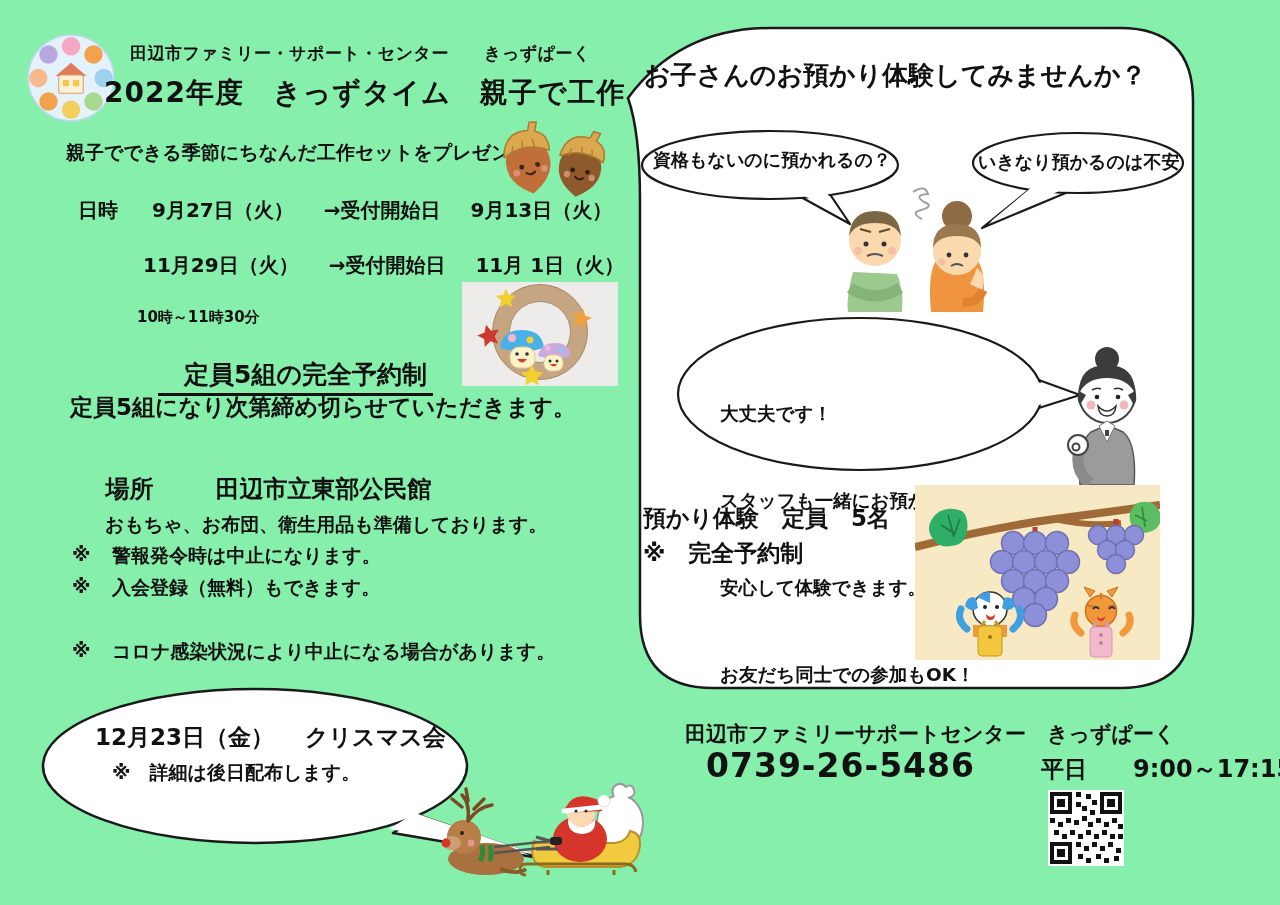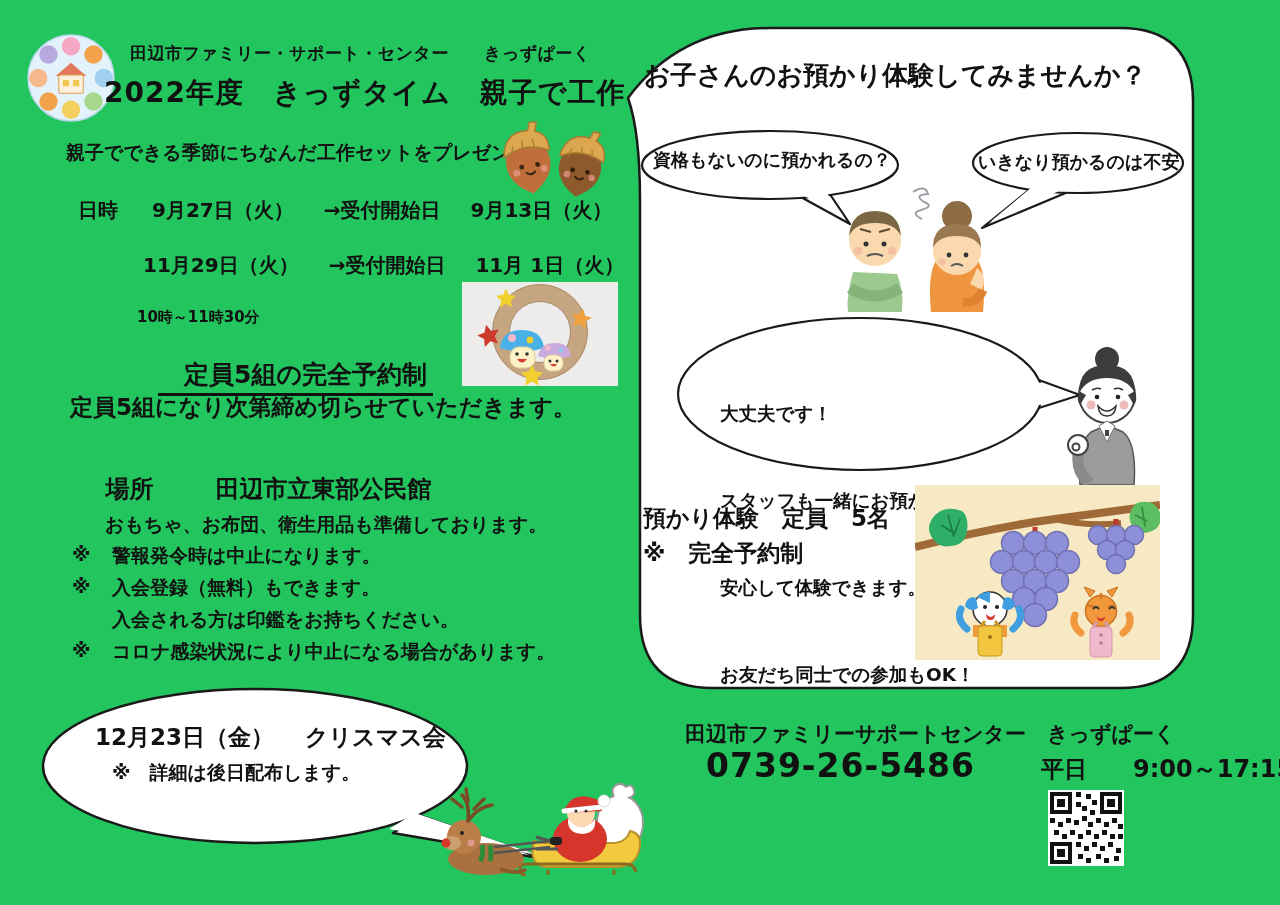--- a/index.html
+++ b/index.html
@@ -1,16 +1,16 @@
 <!DOCTYPE html>
 <html><head>
 <meta charset="utf-8">
 <style>
   html,body{margin:0;padding:0;background:#fff;}
-  .page{position:relative;width:1280px;height:905px;background:#22c55e;overflow:hidden;
+  .page{position:relative;width:1280px;height:905px;background:#86efac;overflow:hidden;
         font-family:"DejaVu Sans",sans-serif;color:#111;}
   .abs{position:absolute;white-space:pre;}
   
   .org-line{left:130px;top:42px;font-size:17px;font-weight:700;letter-spacing:.5px;}
   .main-title{left:104px;top:74px;font-size:28px;font-weight:900;letter-spacing:1px;}
   .subtitle{left:66px;top:140px;font-size:19px;font-weight:600;}
   .sched-row{font-size:20px;font-weight:700;display:flex;}
   .sched-row1{left:78px;top:197px;}
   .sched-row2{left:143px;top:252px;}
   .sched-row span{margin-right:30px;}
@@ -141,21 +141,20 @@
   <div class="abs note-row nr0">
     <span class="note-mark">※</span>
     <span>警報発令時は中止になります。</span>
   </div>
   <div class="abs note-row nr1">
     <span class="note-mark">※</span>
     <span>入会登録（無料）もできます。</span>
   </div>
   <div class="abs note-row nr2">
     <span class="note-mark"></span>
-    <span>入会される方は印鑑をお持ちください。</span>
   </div>
   <div class="abs note-row nr3">
     <span class="note-mark">※</span>
     <span>コロナ感染状況により中止になる場合があります。</span>
   </div>
 
   <svg class="abs" style="left:33px;top:683px" width="610" height="200" viewBox="0 0 610 200">
     <path d="M388 133 L512 176 L360 150 Z" fill="#fff" stroke="#1a1a1a" stroke-width="2.5" stroke-linejoin="round"></path>
     <ellipse cx="222" cy="83" rx="212" ry="77" fill="#fff" stroke="#1a1a1a" stroke-width="2.5"></ellipse>
     <path d="M382 130 L505 172 L356 146 Z" fill="#fff" stroke="none"></path>

